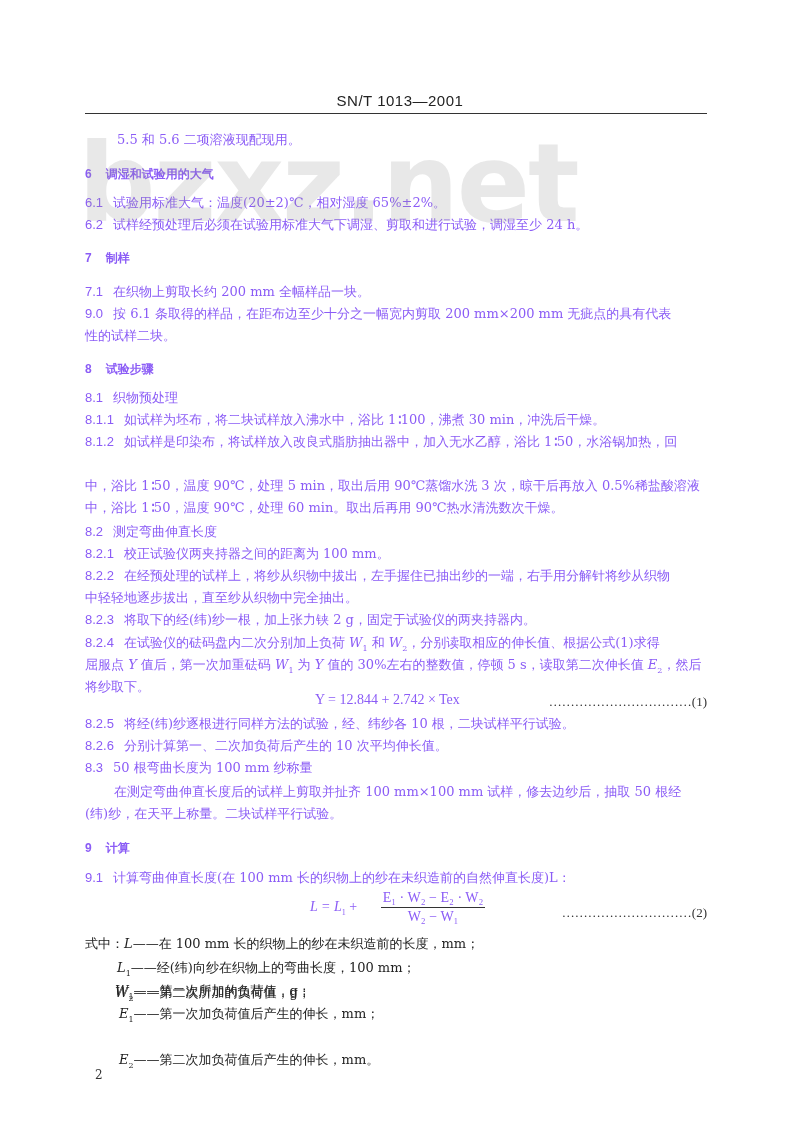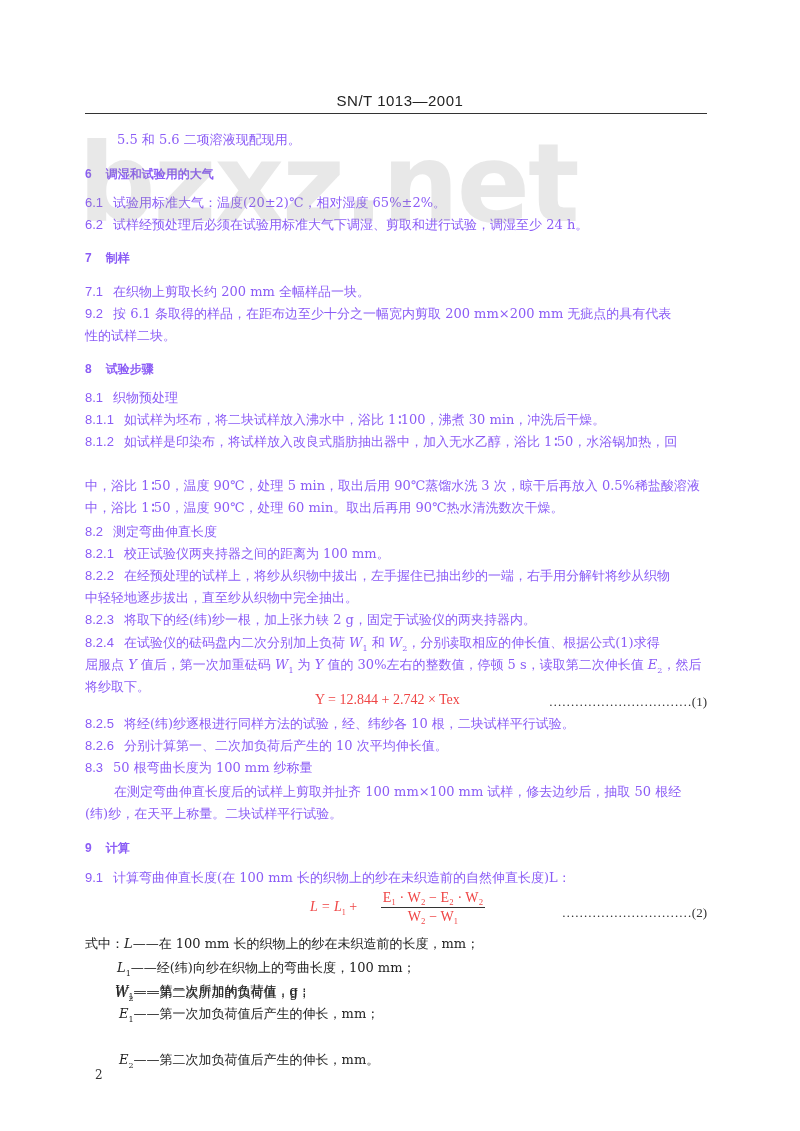--- a/index.html
+++ b/index.html
@@ -27,21 +27,21 @@
   .line {
     position: absolute; left: 85px; font-size: 13px; line-height: 18px;
     white-space: nowrap; color: #8b5cf6;
   }
   .num { display: inline-block; margin-right: 10px; font-family: "Liberation Sans", "DejaVu Sans", sans-serif; }
   .sec-num { margin-right: 14px; }
   .heading { font-weight: bold; font-family: "DejaVu Sans", "Liberation Sans", sans-serif; font-size: 12px; }
   .heading .txt { font-weight: bold; }
   .formula {
     position: absolute; font-family: "Liberation Serif", "DejaVu Serif", serif;
-    font-size: 14px; white-space: nowrap; color: #ef4444;
+    font-size: 14px; white-space: nowrap; color: #8b5cf6;
   }
   .eqno {
     position: absolute; right: 93px; font-size: 13px; white-space: nowrap; color: #333;
     font-family: "Liberation Serif", serif;
   }
   .frac { display: inline-block; vertical-align: middle; text-align: center; margin-left: 20px; }
   .frac .top { display: block; border-bottom: 1px solid #333; padding: 0 2px 1px; }
   .frac .bot { display: block; padding-top: 1px; }
   i { font-style: italic; }
   sub { font-size: 8px; }
@@ -70,21 +70,21 @@
     <span class="num">6.2</span><span>试样经预处理后必须在试验用标准大气下调湿、剪取和进行试验，调湿至少 24 h。</span>
   </div>
 
   <div class="line heading" style="top:249px;">
     <span class="num sec-num">7</span><span class="txt">制样</span>
   </div>
   <div class="line" style="top:283px;">
     <span class="num">7.1</span><span>在织物上剪取长约 200 mm 全幅样品一块。</span>
   </div>
   <div class="line" style="top:305px;">
-    <span class="num">9.2</span><span>按 6.1 条取得的样品，在距布边至少十分之一幅宽内剪取 200 mm×200 mm 无疵点的具有代表</span>
+    <span class="num">9.0</span><span>按 6.1 条取得的样品，在距布边至少十分之一幅宽内剪取 200 mm×200 mm 无疵点的具有代表</span>
   </div>
   <div class="line" style="top:327px;">性的试样二块。</div>
 
   <div class="line heading" style="top:360px;">
     <span class="num sec-num">8</span><span class="txt">试验步骤</span>
   </div>
   <div class="line" style="top:389px;text-align:right;">
     <span class="num">8.1</span><span>织物预处理</span>
   </div>
   <div class="line" style="top:411px;">

